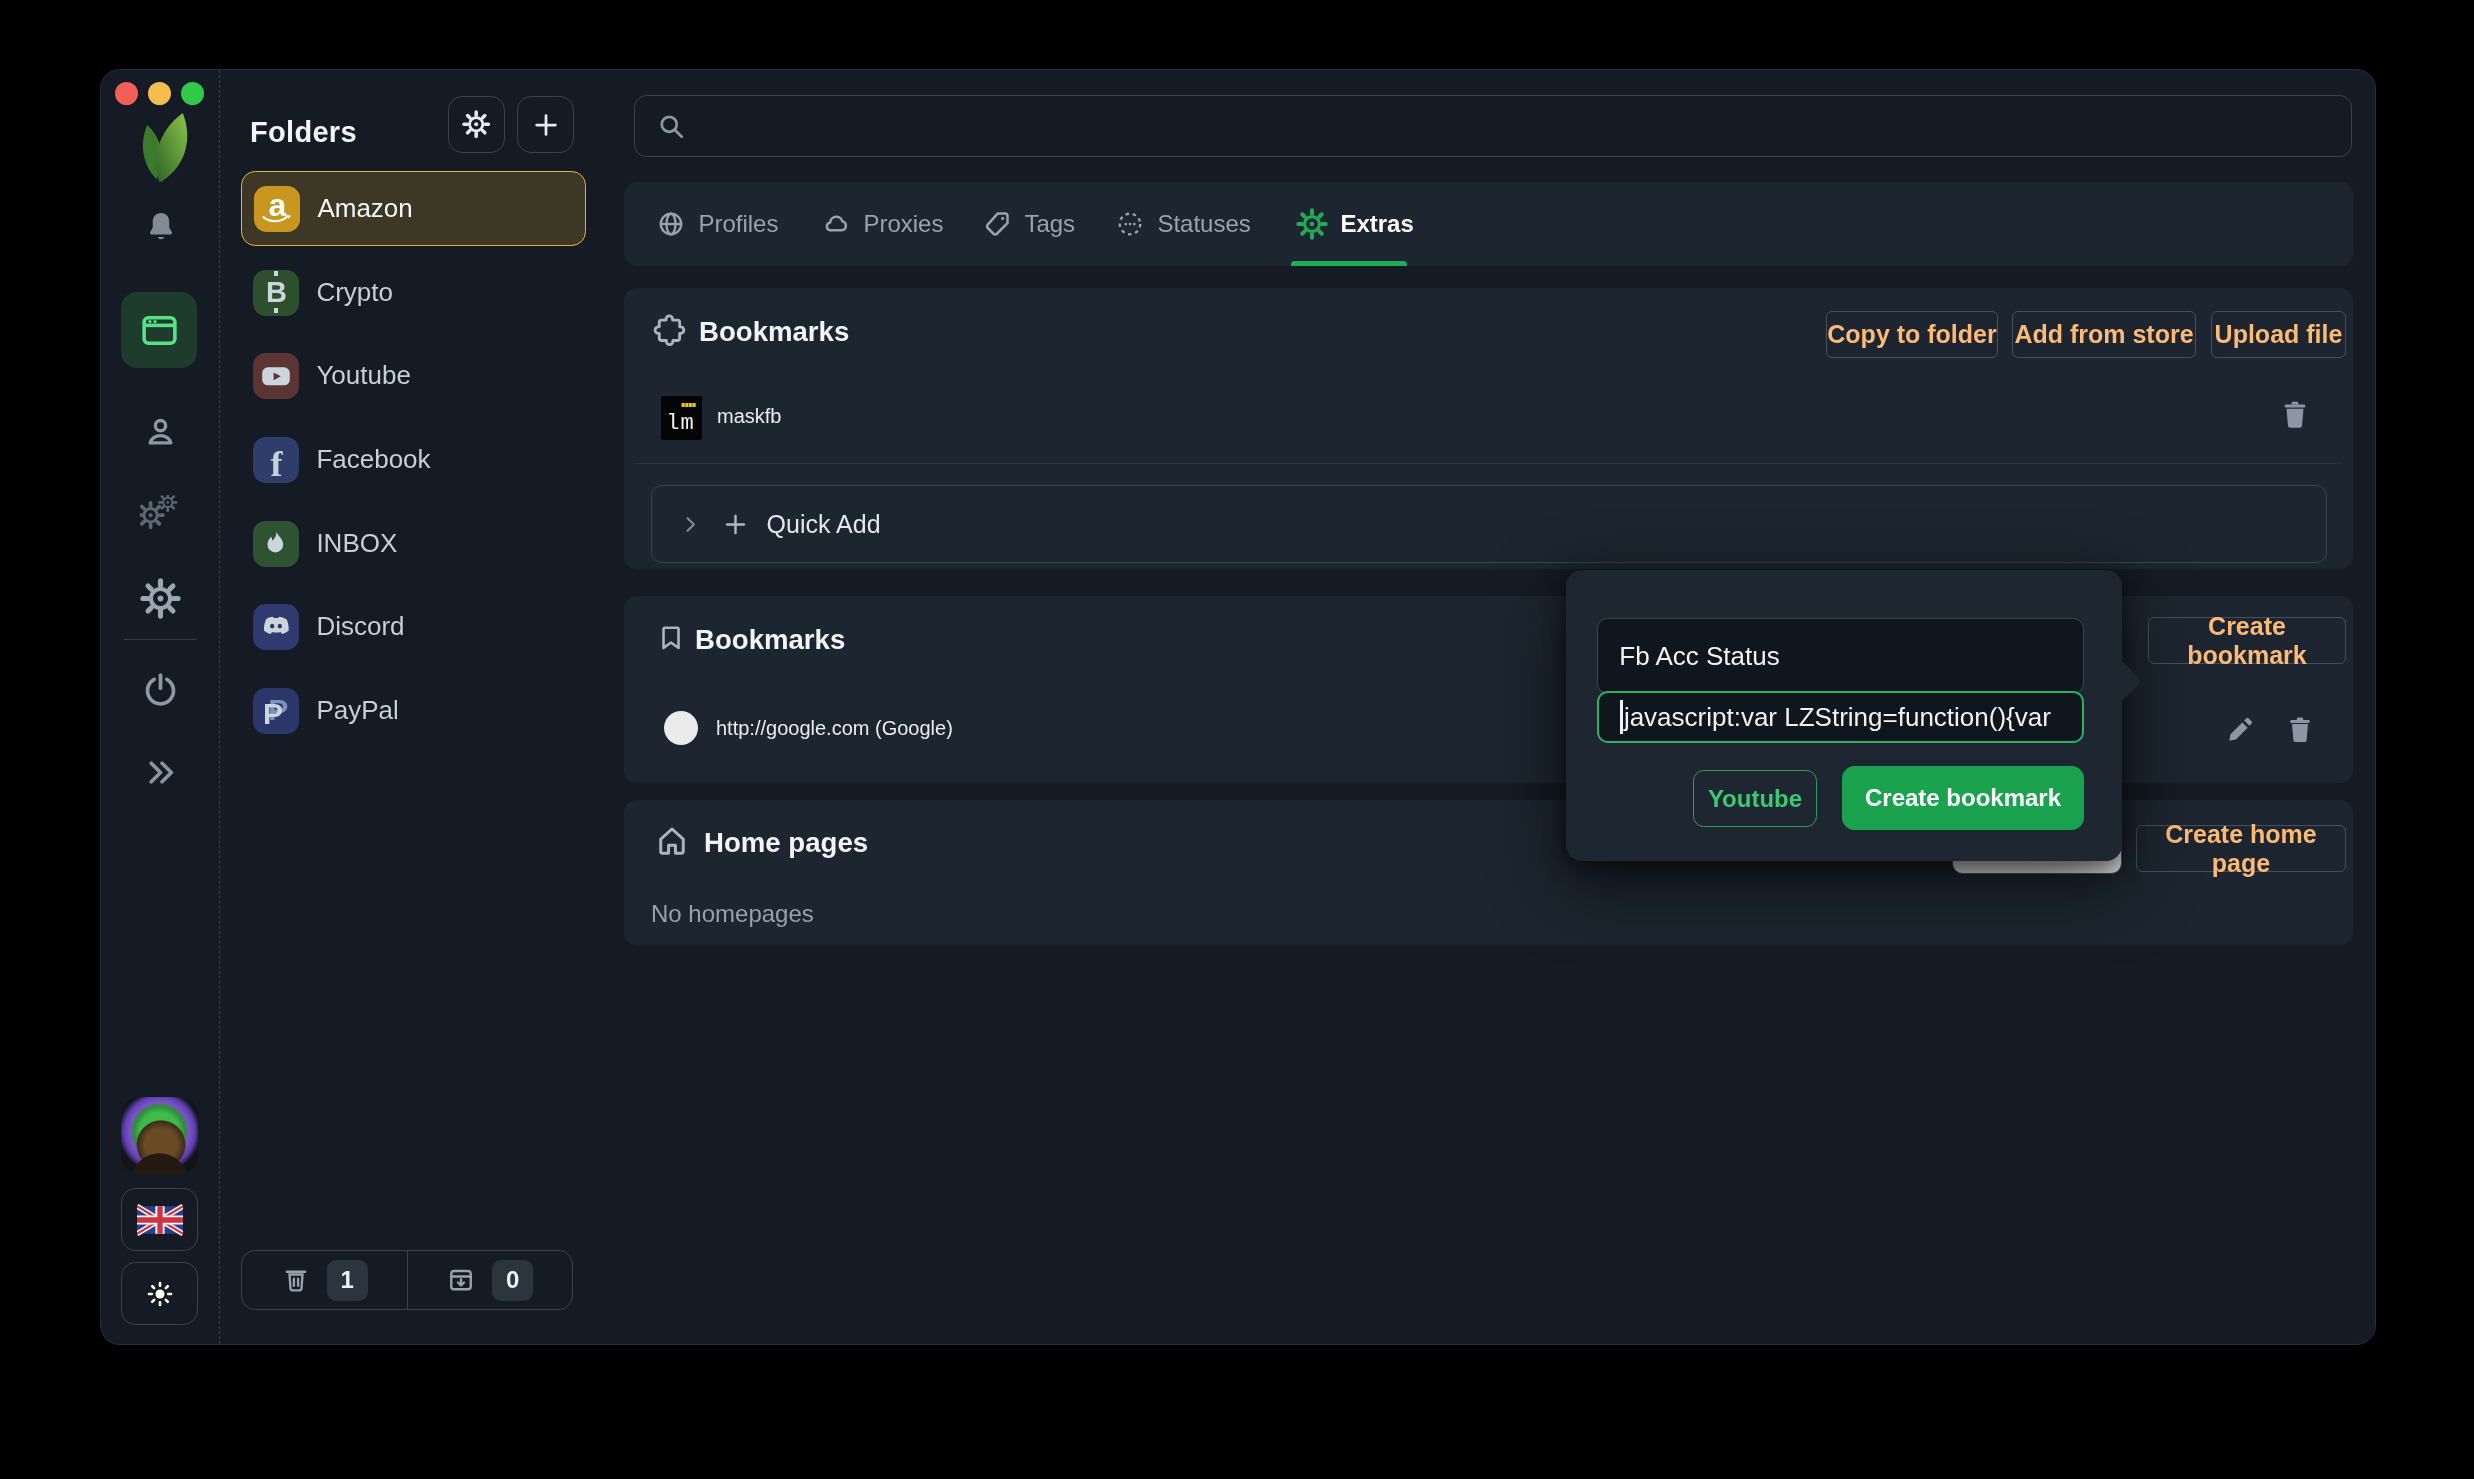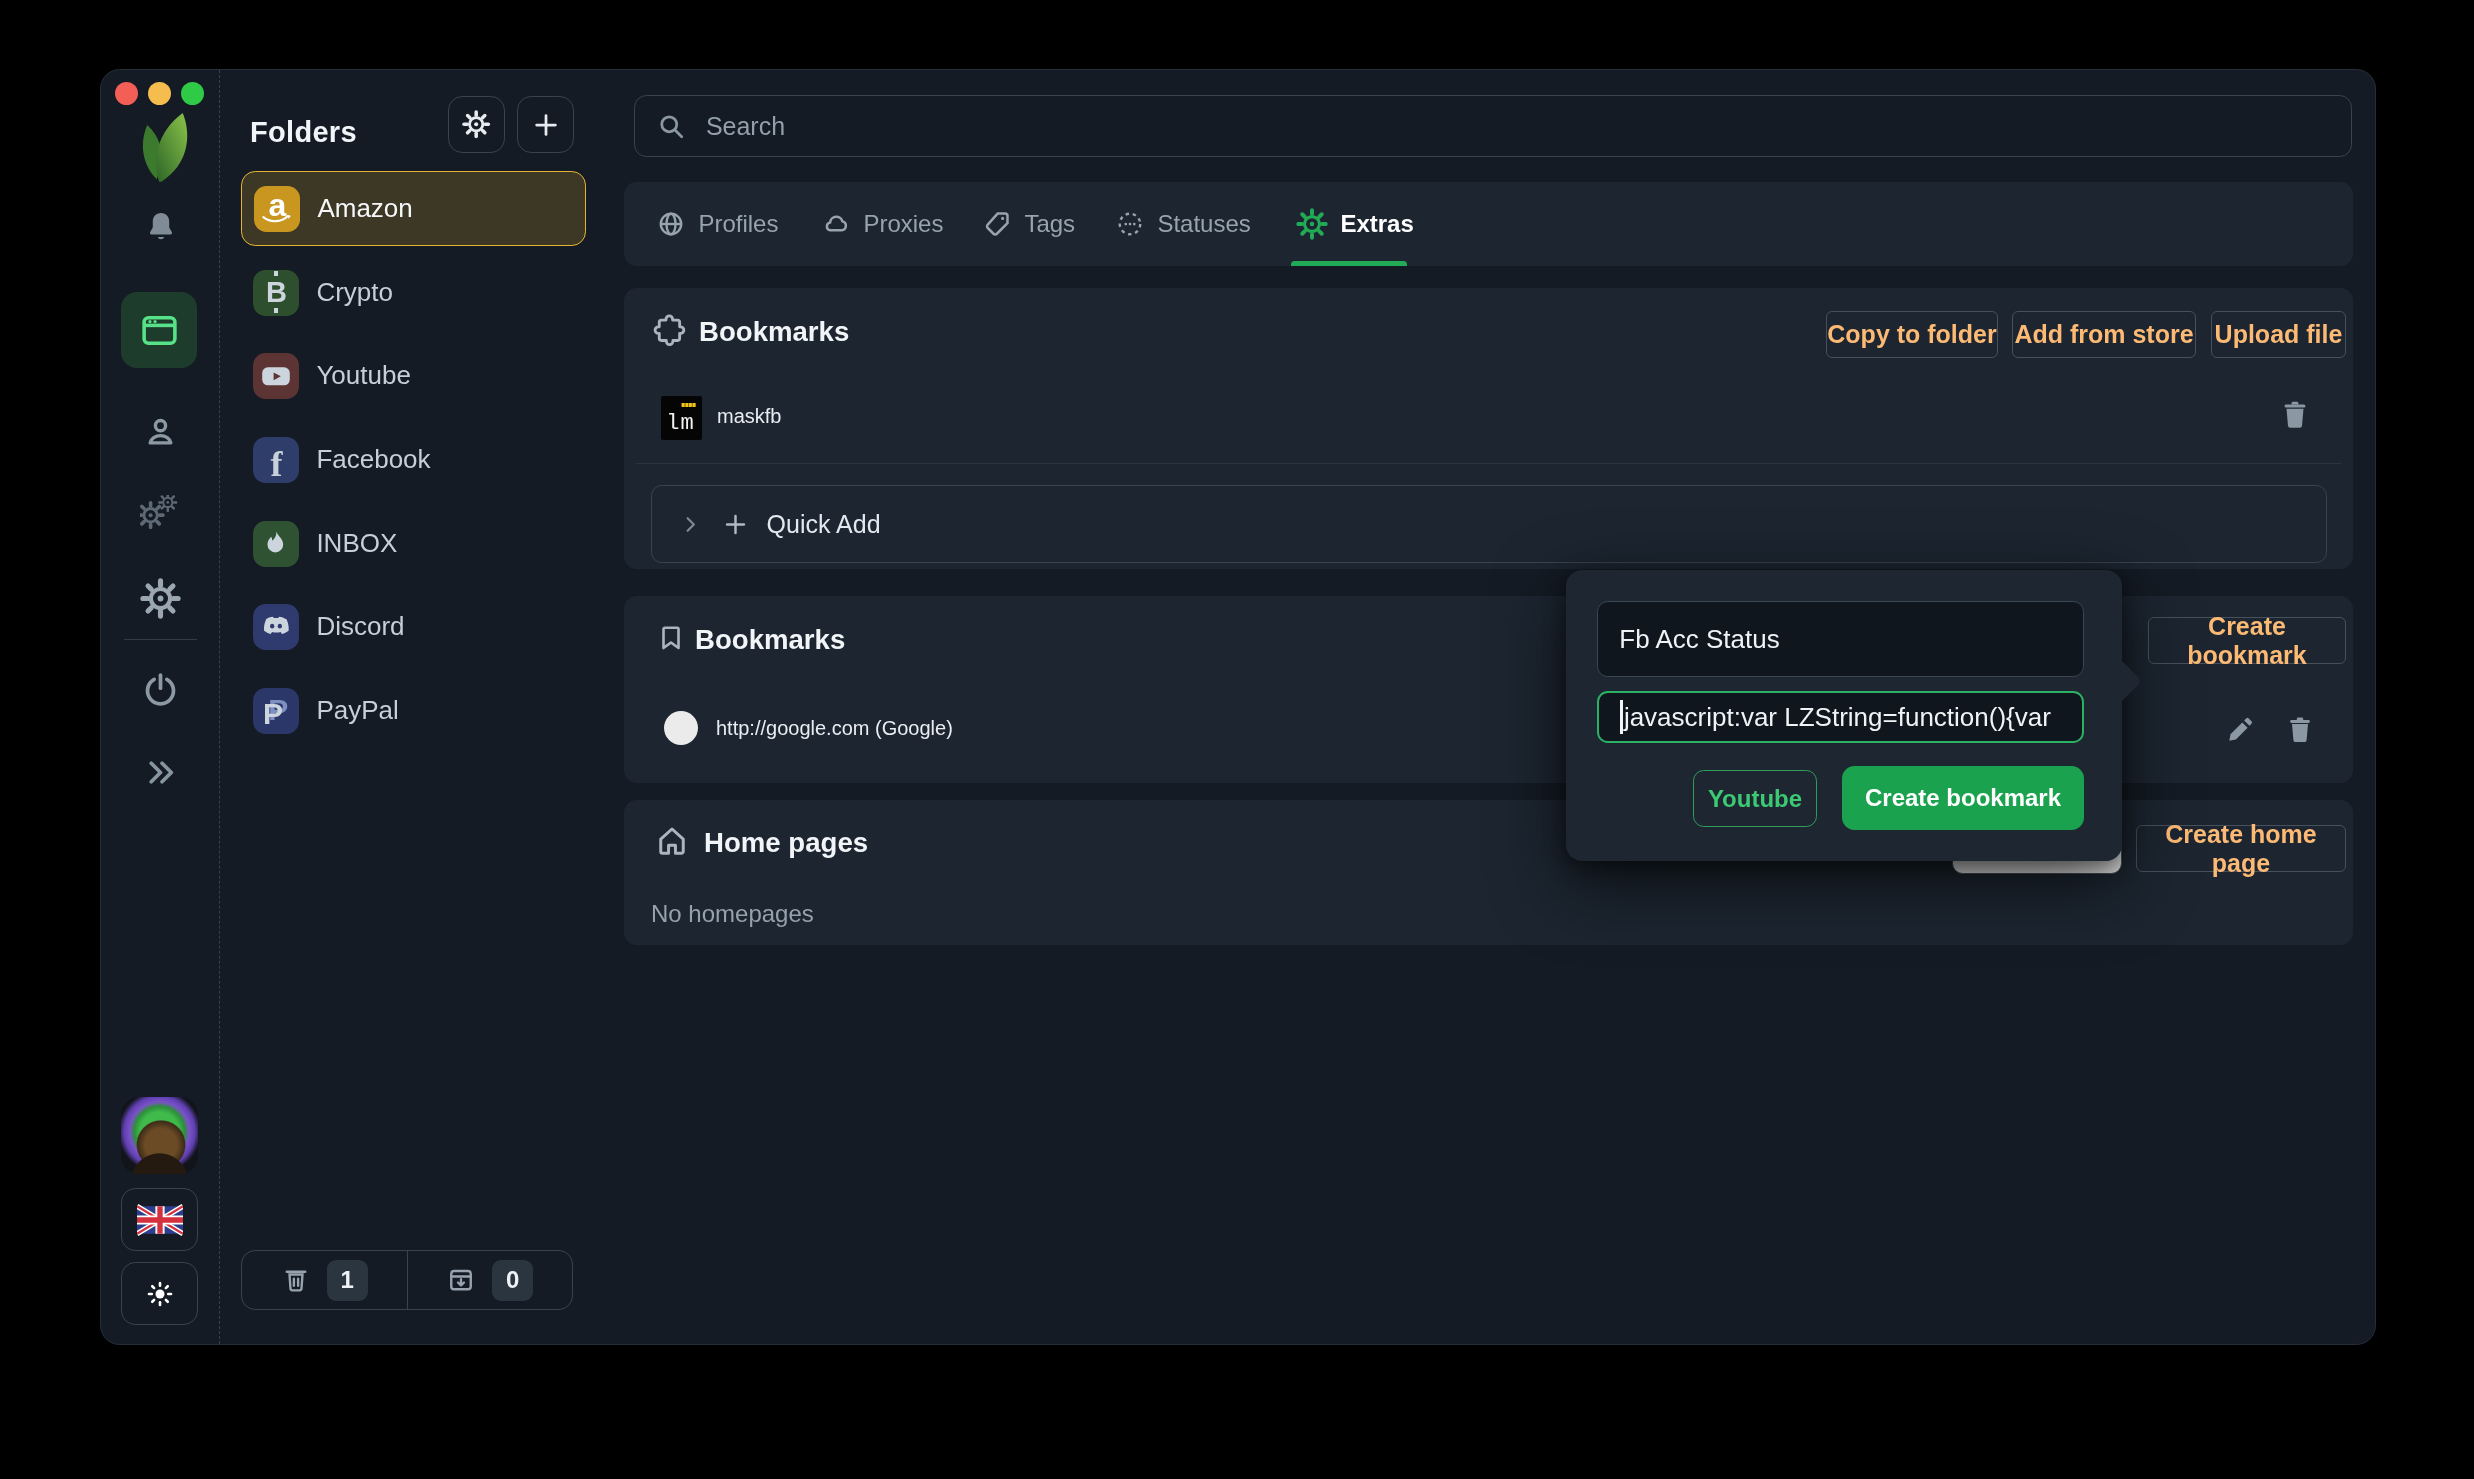--- a/index.html
+++ b/index.html
@@ -358,21 +358,20 @@
     </div>
   </div>
 
   <div class="search">
     <svg width="30" height="30" viewBox="0 0 24 24" style="color:#8b97a3;flex:0 0 auto">
       <g fill="none" stroke="currentColor" stroke-width="2.2" stroke-linecap="round">
         <circle cx="10.6" cy="10.6" r="6"></circle>
           <line x1="15.2" y1="15.2" x2="20.6" y2="20.6"></line>
       </g>
     </svg>
-    <input type="text" placeholder="Search" style="">
   </div>
 
   <div class="tabbar">
     <div class="tab" style="left:32px">
       <svg class="tabicon" width="30" height="30" viewBox="0 0 24 24">
         <g fill="none" stroke="currentColor" stroke-width="1.9">
           <circle cx="12" cy="12" r="8.2"></circle>
             <ellipse cx="12" cy="12" rx="3.6" ry="8.2"></ellipse>
           <line x1="3.8" y1="12" x2="20.2" y2="12"></line>
         </g>
@@ -467,21 +466,21 @@
     </svg>
     <div class="sec-head" style="position:absolute;left:80px;top:27px">Home pages</div>
     <button class="btn-outline" style="left:1512px;top:25px;width:210px;height:47px">Create home page</button>
     <div style="position:absolute;left:27px;top:100px;font-size:24px;color:#95a1ac">No homepages</div>
   </div>
 
   <button class="hiddenbtn" style="left:1851px;top:755px;width:170px;height:49px"></button>
 
   <div class="popup">
     <div class="arrow"></div>
-    <div class="pinput" style="top:31px;height:76px">
+    <div class="pinput" style="top:48px;height:76px">
       <span>Fb Acc Status</span>
     </div>
     <div class="pinput focused" style="top:121px;height:52px">
       <span class="caret"></span>
         <span>javascript:var LZString=function(){var</span>
     </div>
     <button class="btn-ghost-green" style="left:127px;top:200px;width:124px;height:57px">Youtube</button>
     <button class="btn-green" style="left:276px;top:196px;width:242px;height:64px">Create bookmark</button>
   </div>
 

